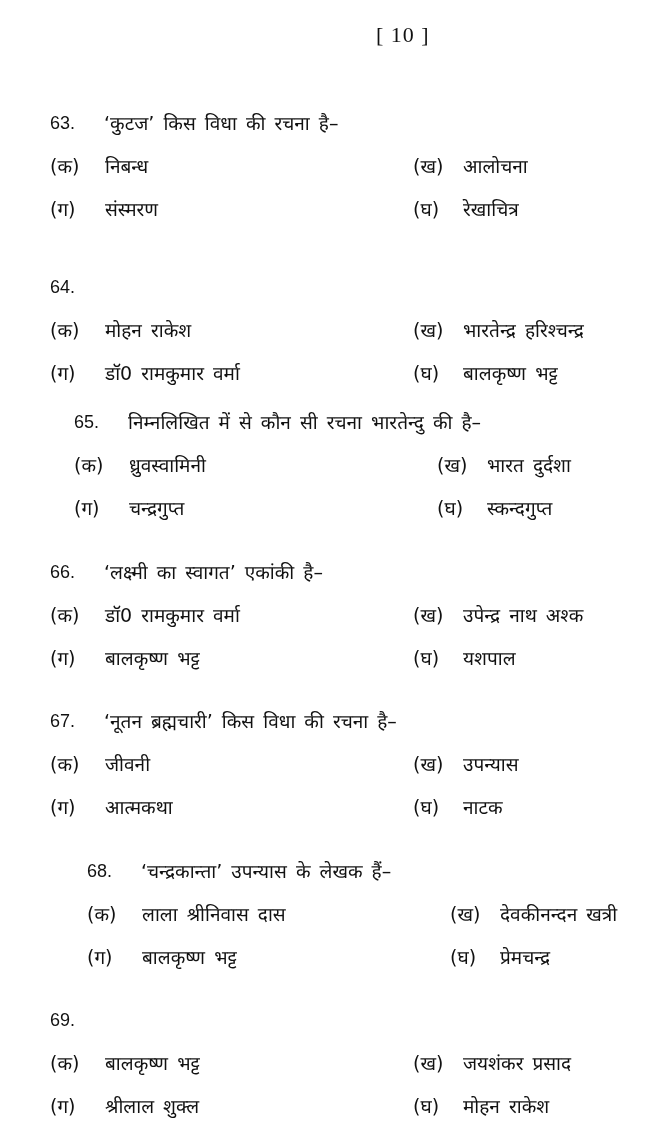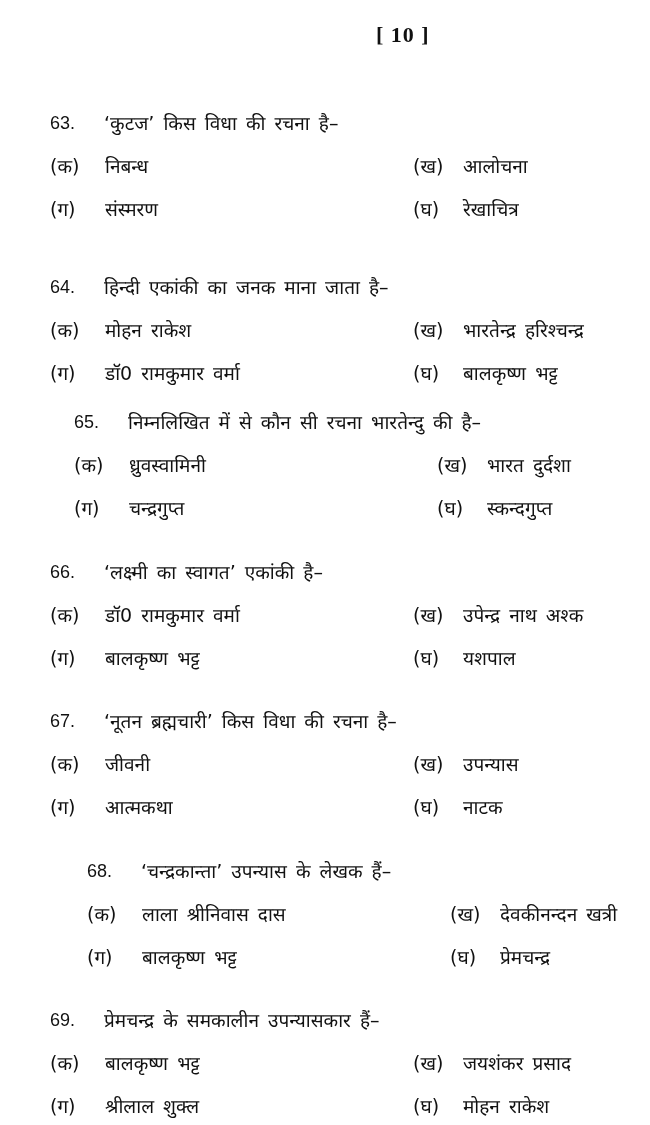--- a/index.html
+++ b/index.html
@@ -15,21 +15,20 @@
       color: #111111;
       font-family: "DejaVu Sans", "Liberation Sans", sans-serif;
     }
     .page-number {
       position: absolute;
       left: 376px;
       top: 22px;
       font-family: "Liberation Serif", "DejaVu Serif", serif;
       font-size: 22px;
       letter-spacing: 1px;
-      font-weight: bold;
     }
     .question {
       position: absolute;
       left: 0;
       width: 650px;
       height: 130px;
     }
     .q-num {
       position: absolute;
       left: 50px;
@@ -94,21 +93,20 @@
     <span class="opt-text">संस्मरण</span>
   </div>
   <div class="opt right row2">
     <span class="opt-label">(घ)</span>
     <span class="opt-text">रेखाचित्र</span>
   </div>
 </div>
 
 <div class="question" style="top:274px;">
   <span class="q-num">64.</span>
-  <span class="q-text">हिन्दी एकांकी का जनक माना जाता है–</span>
   <div class="opt left row1">
     <span class="opt-label">(क)</span>
     <span class="opt-text">मोहन राकेश</span>
   </div>
   <div class="opt right row1">
     <span class="opt-label">(ख)</span>
     <span class="opt-text">भारतेन्द्र हरिश्चन्द्र</span>
   </div>
   <div class="opt left row2">
     <span class="opt-label">(ग)</span>
@@ -199,21 +197,20 @@
     <span class="opt-text">बालकृष्ण भट्ट</span>
   </div>
   <div class="opt right row2">
     <span class="opt-label">(घ)</span>
     <span class="opt-text">प्रेमचन्द्र</span>
   </div>
 </div>
 
 <div class="question" style="top:1007px;">
   <span class="q-num">69.</span>
-  <span class="q-text">प्रेमचन्द्र के समकालीन उपन्यासकार हैं–</span>
   <div class="opt left row1">
     <span class="opt-label">(क)</span>
     <span class="opt-text">बालकृष्ण भट्ट</span>
   </div>
   <div class="opt right row1">
     <span class="opt-label">(ख)</span>
     <span class="opt-text">जयशंकर प्रसाद</span>
   </div>
   <div class="opt left row2">
     <span class="opt-label">(ग)</span>

